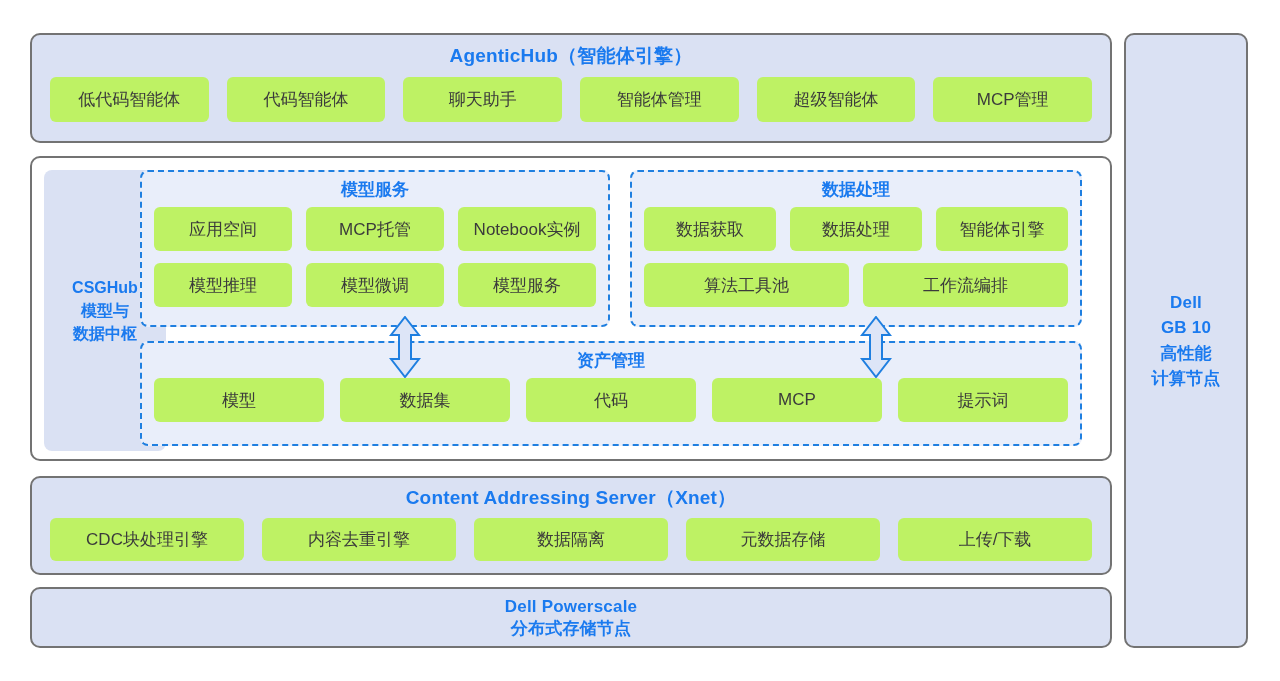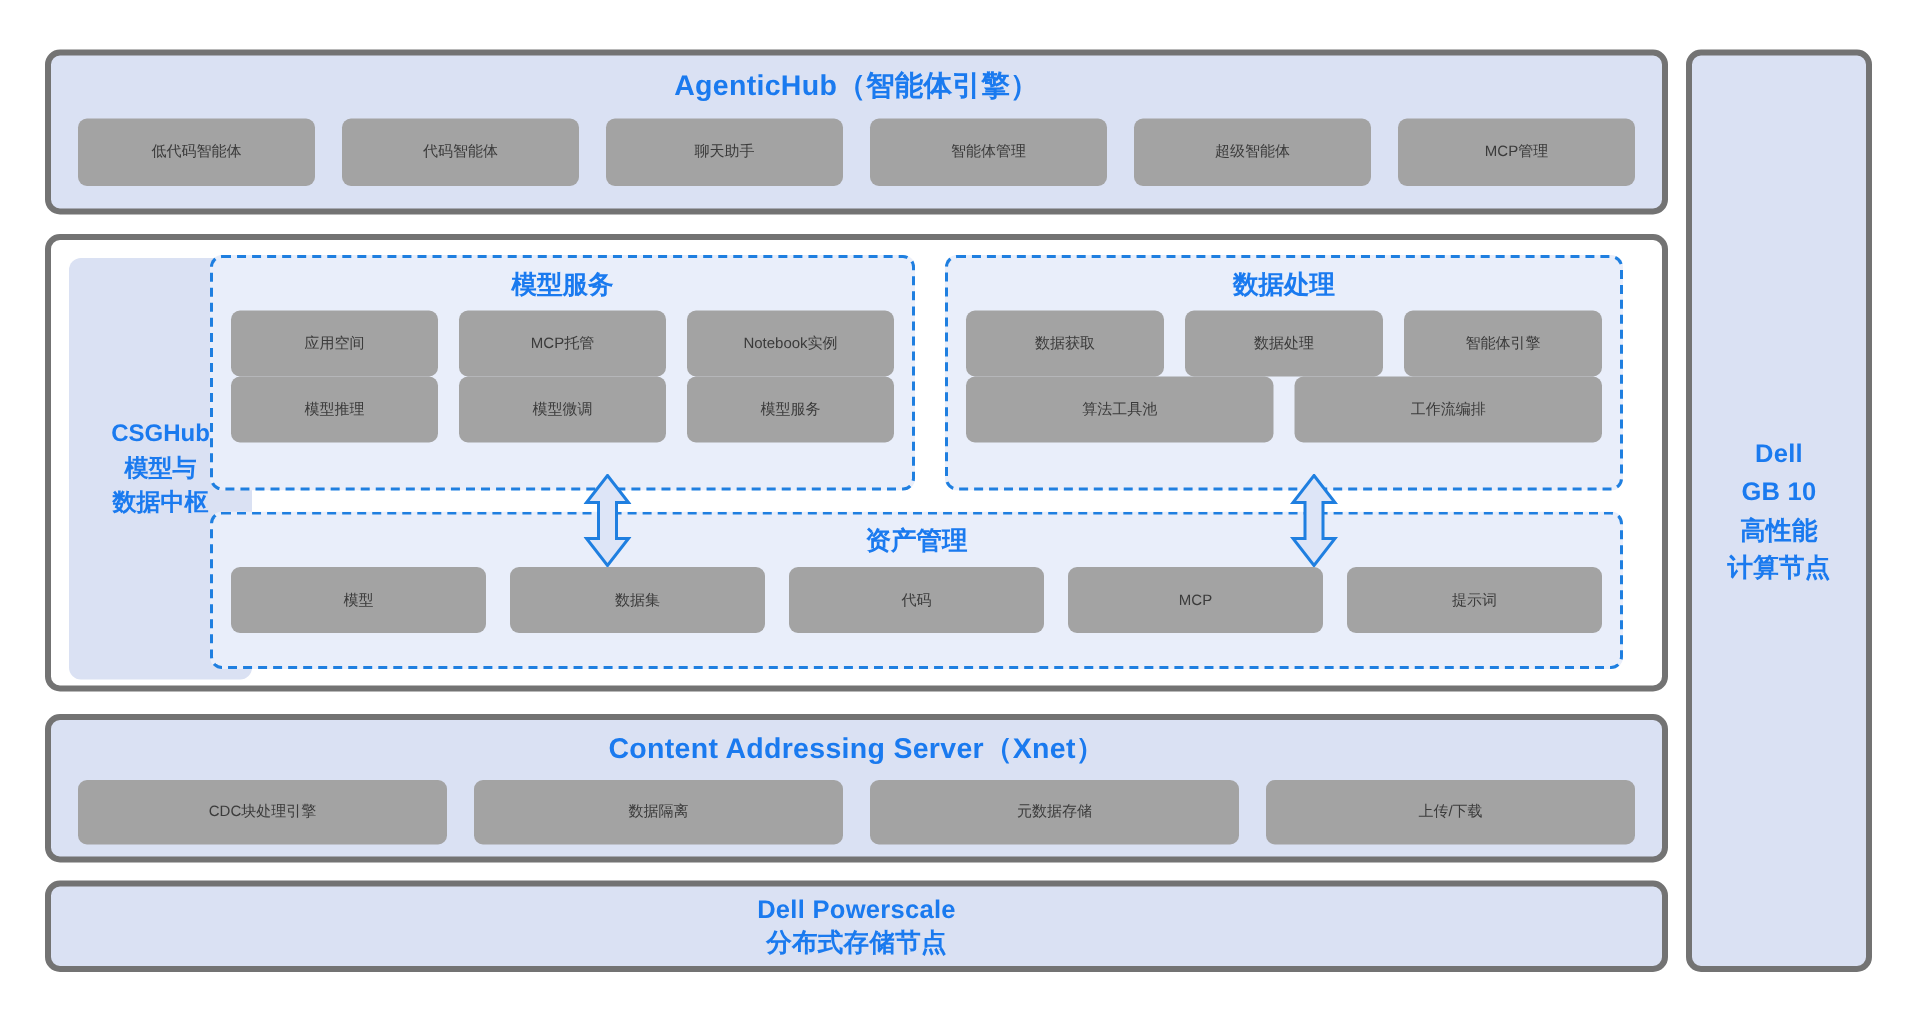--- a/index.html
+++ b/index.html
@@ -19,45 +19,45 @@
   #diagram {
     position: relative;
     width: 1280px;
     height: 681px;
   }
 
   
   .band {
     position: absolute;
     box-sizing: border-box;
-    border: 4px solid #737373;
+    border: 2px solid #737373;
     border-radius: 10px;
     background: #dae1f3;
   }
   .band-title {
     text-align: center;
     color: #1a7aef;
     font-size: 19px;
     font-weight: bold;
     letter-spacing: .2px;
     line-height: 1.25;
   }
   .chip-row {
     display: flex;
     justify-content: space-between;
     align-items: stretch;
   }
   .chip {
     box-sizing: border-box;
-    background: #a3a3a3;
+    background: #bef264;
     border-radius: 6px;
     display: flex;
     align-items: center;
     justify-content: center;
-    font-size: 10px;
+    font-size: 17px;
     color: #3b3b3b;
     flex: 1 1 0;
     text-align: center;
     padding: 0 4px;
   }
 
   
   #band-agentic {
     left: 30px;
     top: 33px;
@@ -104,21 +104,21 @@
     padding: 6px 12px 28px 12px;
   }
   .sect-title {
     text-align: center;
     color: #1a7aef;
     font-size: 17px;
     font-weight: bold;
     margin-bottom: 6px;
   }
   .dashed-sect .chip-row { gap: 14px; height: 44px; }
-  .dashed-sect .chip-row + .chip-row { }
+  .dashed-sect .chip-row + .chip-row { margin-top: 12px; }
 
   #sect-modelsvc { left: 140px; top: 170px; width: 470px; height: 157px; }
   #sect-dataproc { left: 630px; top: 170px; width: 452px; height: 157px; }
   #sect-asset    { left: 140px; top: 341px; width: 942px; height: 105px; }
   #sect-asset .chip-row { height: 44px; gap: 16px; }
 
   
   .arrow {
     position: absolute;
     width: 32px;
@@ -229,20 +229,21 @@
     <polygon points="16,1 30,19 22,19 22,43 30,43 16,61 2,43 10,43 10,19 2,19" fill="#dde5f7" stroke="#1f7fe0" stroke-width="2" stroke-linejoin="miter"></polygon>
   </svg>
   <svg class="arrow" style="left:860px; top:316px;" viewBox="0 0 32 62">
     <polygon points="16,1 30,19 22,19 22,43 30,43 16,61 2,43 10,43 10,19 2,19" fill="#dde5f7" stroke="#1f7fe0" stroke-width="2" stroke-linejoin="miter"></polygon>
   </svg>
 
   <div class="band" id="band-cas">
     <div class="band-title">Content Addressing Server（Xnet）</div>
     <div class="chip-row">
       <div class="chip">CDC块处理引擎</div>
+      <div class="chip">内容去重引擎</div>
       <div class="chip">数据隔离</div>
       <div class="chip">元数据存储</div>
       <div class="chip">上传/下载</div>
     </div>
   </div>
 
   <div class="band" id="band-powerscale">
     <div class="band-title">
       <div>Dell Powerscale</div>
       <div>分布式存储节点</div>

